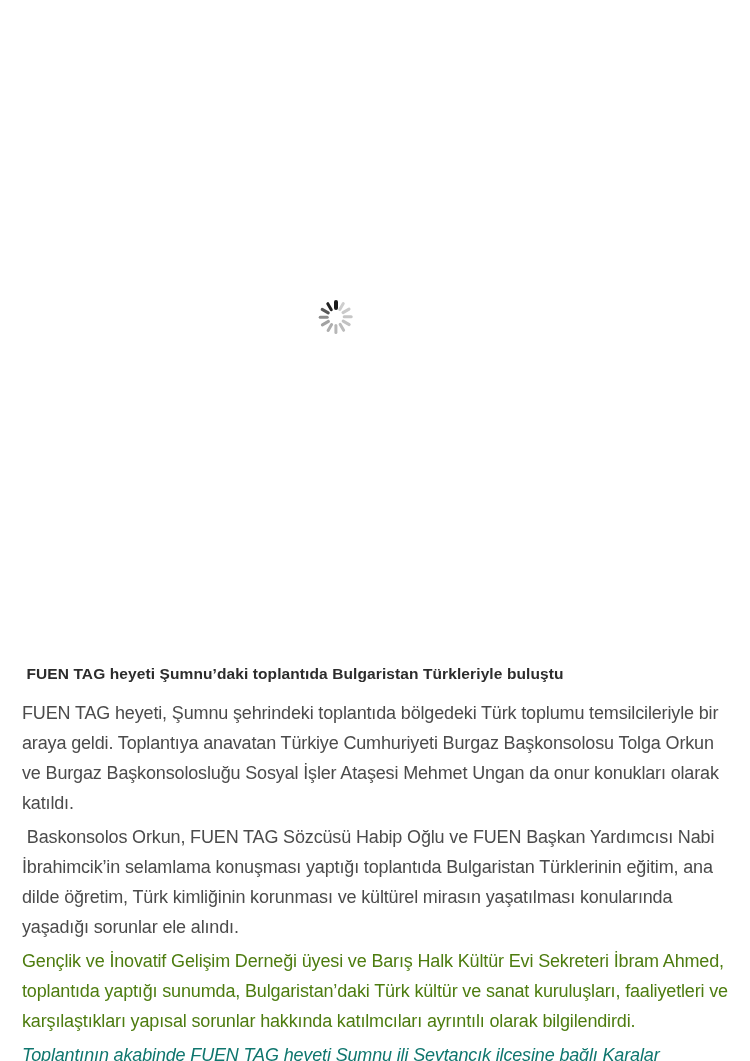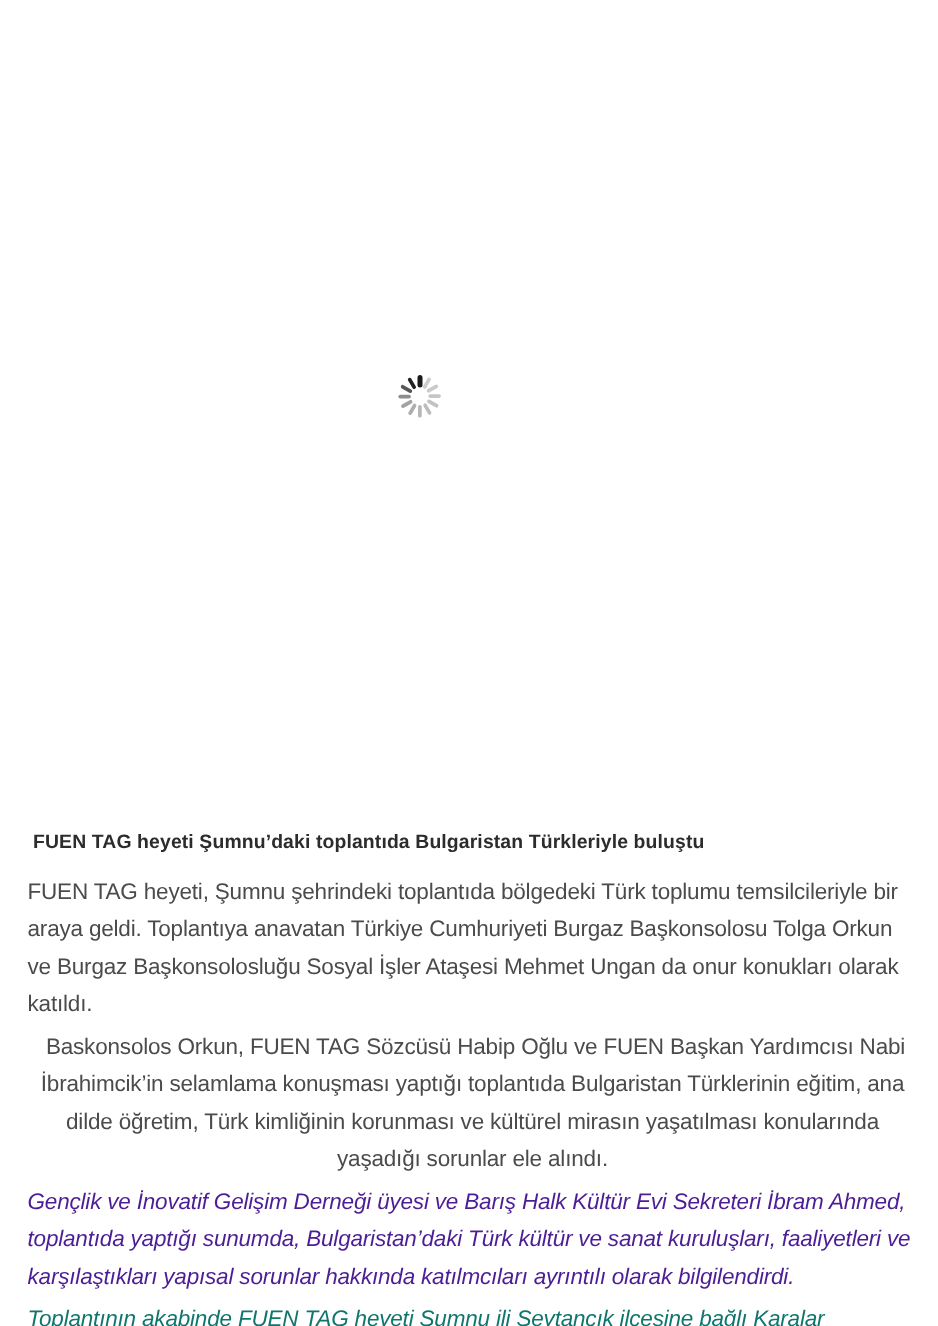--- a/index.html
+++ b/index.html
@@ -69,17 +69,17 @@
     <div class="spoke" style="background: rgb(162, 162, 162); transform: rotate(240deg);"></div>
     <div class="spoke" style="background: rgb(141, 141, 141); transform: rotate(270deg);"></div>
     <div class="spoke" style="background: rgb(88, 88, 88); transform: rotate(300deg);"></div>
     <div class="spoke" style="background: rgb(34, 34, 34); transform: rotate(330deg);"></div>
   </div>
 
 <div class="article">
   <h1 style="color: rgb(44, 44, 44);"> FUEN TAG heyeti Şumnu’daki toplantıda Bulgaristan Türkleriyle buluştu</h1>
   <div id="article-body">
       <p style="color: rgb(75, 75, 75);">FUEN TAG heyeti, Şumnu şehrindeki toplantıda bölgedeki Türk toplumu temsilcileriyle bir araya geldi. Toplantıya anavatan Türkiye Cumhuriyeti Burgaz Başkonsolosu Tolga Orkun ve Burgaz Başkonsolosluğu Sosyal İşler Ataşesi Mehmet Ungan da onur konukları olarak katıldı.</p>
-      <p style="color: rgb(75, 75, 75); text-align: center;"> Baskonsolos Orkun, FUEN TAG Sözcüsü Habip Oğlu ve FUEN Başkan Yardımcısı Nabi İbrahimcik’in selamlama konuşması yaptığı toplantıda Bulgaristan Türklerinin eğitim, ana dilde öğretim, Türk kimliğinin korunması ve kültürel mirasın yaşatılması konularında yaşadığı sorunlar ele alındı.</p>
-      <p style="color: #4c1d95; font-style: italic;">Gençlik ve İnovatif Gelişim Derneği üyesi ve Barış Halk Kültür Evi Sekreteri İbram Ahmed, toplantıda yaptığı sunumda, Bulgaristan’daki Türk kültür ve sanat kuruluşları, faaliyetleri ve karşılaştıkları yapısal sorunlar hakkında katılmcıları ayrıntılı olarak bilgilendirdi.</p>
+      <p style="color: rgb(75, 75, 75);"> Baskonsolos Orkun, FUEN TAG Sözcüsü Habip Oğlu ve FUEN Başkan Yardımcısı Nabi İbrahimcik’in selamlama konuşması yaptığı toplantıda Bulgaristan Türklerinin eğitim, ana dilde öğretim, Türk kimliğinin korunması ve kültürel mirasın yaşatılması konularında yaşadığı sorunlar ele alındı.</p>
+      <p style="color: #4d7c0f;">Gençlik ve İnovatif Gelişim Derneği üyesi ve Barış Halk Kültür Evi Sekreteri İbram Ahmed, toplantıda yaptığı sunumda, Bulgaristan’daki Türk kültür ve sanat kuruluşları, faaliyetleri ve karşılaştıkları yapısal sorunlar hakkında katılmcıları ayrıntılı olarak bilgilendirdi.</p>
       <p style="color: #0f766e; font-style: italic;">Toplantının akabinde FUEN TAG heyeti Şumnu ili Şeytancık ilçesine bağlı Karalar köyündeki ünlü pehlivan Koca Yusuf’un müze evini ziyaret etti, Yusuf’un hayatı ve başarıları hakkında köy muhtarı İsmail Ebazer tarafından bilgilendirildi.</p>
     </div>
 </div>
 
 </body></html>

